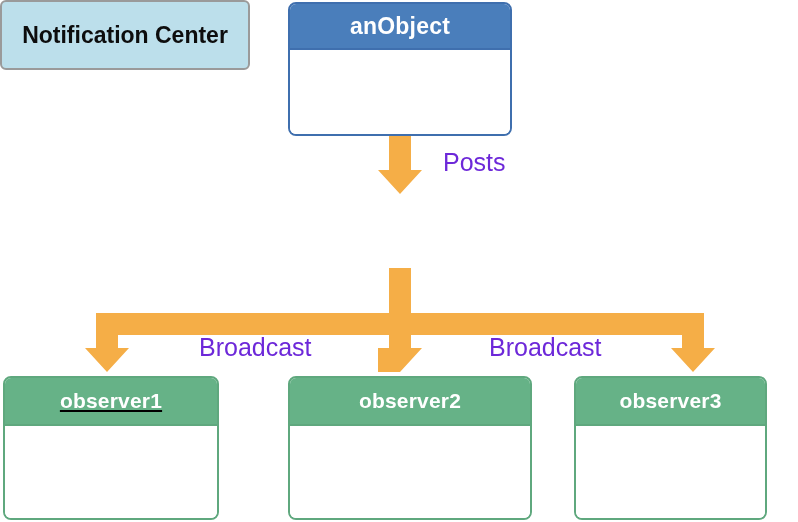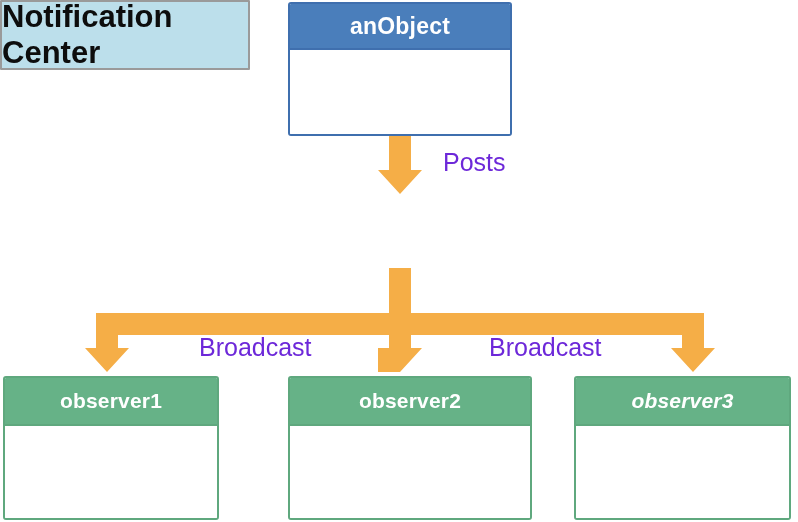--- a/index.html
+++ b/index.html
@@ -22,21 +22,21 @@
     left: 0;
     top: 0;
     width: 798px;
     height: 522px;
   }
 
   
   .node {
     position: absolute;
     box-sizing: border-box;
-    border-radius: 3px;
+    border-radius: 8px;
     overflow: hidden;
     background: #ffffff;
   }
   .node .hdr {
     box-sizing: border-box;
     width: 100%;
     display: flex;
     align-items: center;
     justify-content: center;
     color: #ffffff;
@@ -68,48 +68,48 @@
   }
 
   
   #node-notification-center {
     left: 275px;
     top: 198px;
     width: 250px;
     height: 70px;
     background: #BCDFEB;
     border: 2px solid #9A9A9A;
-    border-radius: 1px;
+    border-radius: 6px;
     display: flex;
     align-items: center;
     justify-content: center;
     box-sizing: border-box;
-    font-size: 31px;
+    font-size: 23px;
     font-weight: bold;
     color: #0d0d0d;
   }
 
   
   .observer {
     top: 376px;
     height: 144px;
     border: 2px solid #5FA87E;
   }
   .observer .hdr {
     height: 46px;
     background: #66B287;
     font-size: 21px;
   }
   .observer .body {
     height: 94px;
     border-top: 2px solid #5FA87E;
   }
-  #node-observer1 { left: 3px;   width: 216px; }
+  #node-observer1 { left: 3px;   width: 216px; text-decoration: underline; }
   #node-observer2 { left: 288px; width: 244px; }
-  #node-observer3 { left: 574px; width: 217px; font-style: italic; }
+  #node-observer3 { left: 574px; width: 193px; }
 
   
   .edge-label {
     position: absolute;
     font-size: 25px;
     color: #6d28d9;
     white-space: nowrap;
   }
   #label-posts      { left: 443px; top: 148px; }
   #label-broadcast-left  { left: 199px; top: 333px; }

